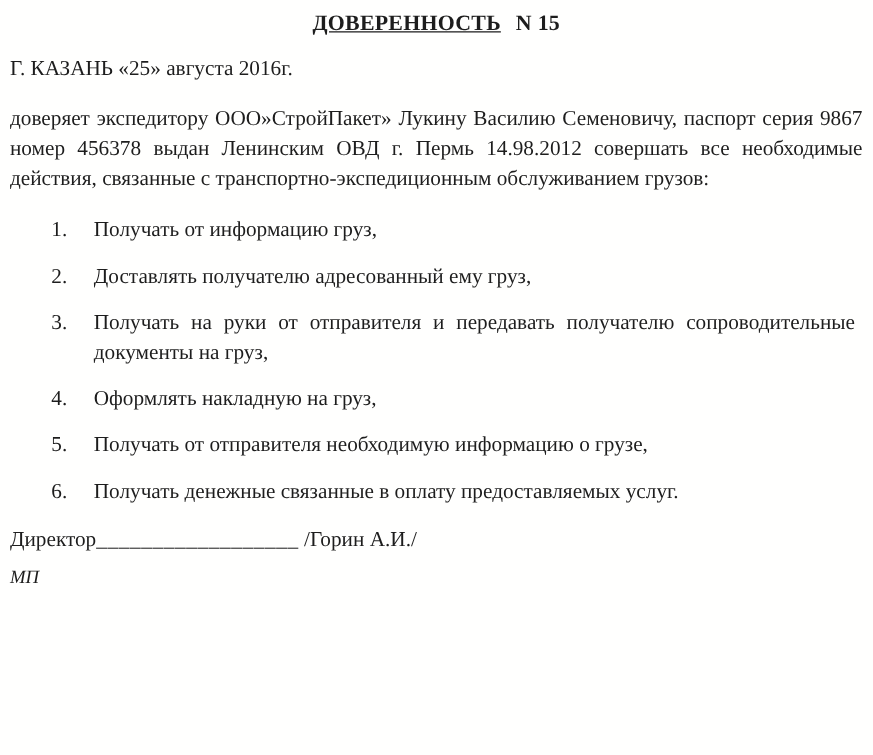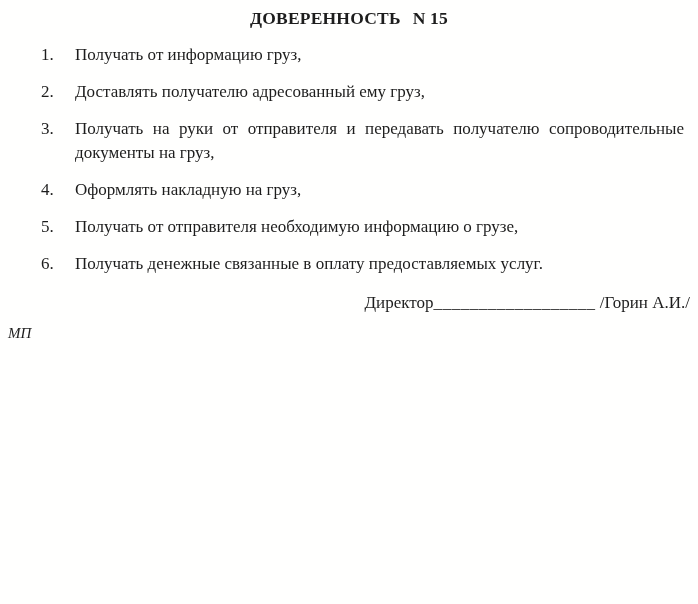--- a/index.html
+++ b/index.html
@@ -21,20 +21,21 @@
     padding: 6px 8px 0 8px;
   }
   .title {
     text-align: center;
     font-weight: bold;
     font-size: 17.5px;
     margin: 0 0 13px 0;
     letter-spacing: 0.2px;
   }
   .title .u {
+    text-decoration: underline;
   }
   .title .num {
     margin-left: 12px;
   }
   .line {
     margin: 0 0 16px 0;
   }
   .para {
     margin: 0 0 17px 0;
     text-align: justify;
@@ -57,43 +58,44 @@
   .term {
     margin: 16px 0 0 0;
   }
   .sig {
     margin: 16px 0 0 0;
     white-space: nowrap;
   }
   .director {
     margin: 15px 0 0 0;
     white-space: nowrap;
-    text-align: right;
   }
   .blank {
     letter-spacing: 0.5px;
   }
   .stamp {
     margin: 8px 0 0 0;
     font-style: italic;
     font-size: 15px;
     line-height: 20px;
   }
 </style>
 </head>
 <body>
 
 <div class="page">
 
   <div class="title">
     <span class="u">ДОВЕРЕННОСТЬ</span><span class="num">N 15</span>
   </div>
 
+  <div class="line">Г. КАЗАНЬ «25» августа 2016г.</div>
 
 
+  <div class="para">доверяет экспедитору ООО»СтройПакет» Лукину Василию Семеновичу, паспорт серия 9867 номер 456378 выдан Ленинским ОВД г. Пермь 14.98.2012 совершать все необходимые действия, связанные с транспортно-экспедиционным обслуживанием грузов:</div>
 
   <div class="powers-list">
     <div class="li">
       <span class="num">1.</span>
       <span class="txt">Получать от информацию груз,</span>
     </div>
     <div class="li">
       <span class="num">2.</span>
       <span class="txt">Доставлять получателю адресованный ему груз,</span>
     </div>

